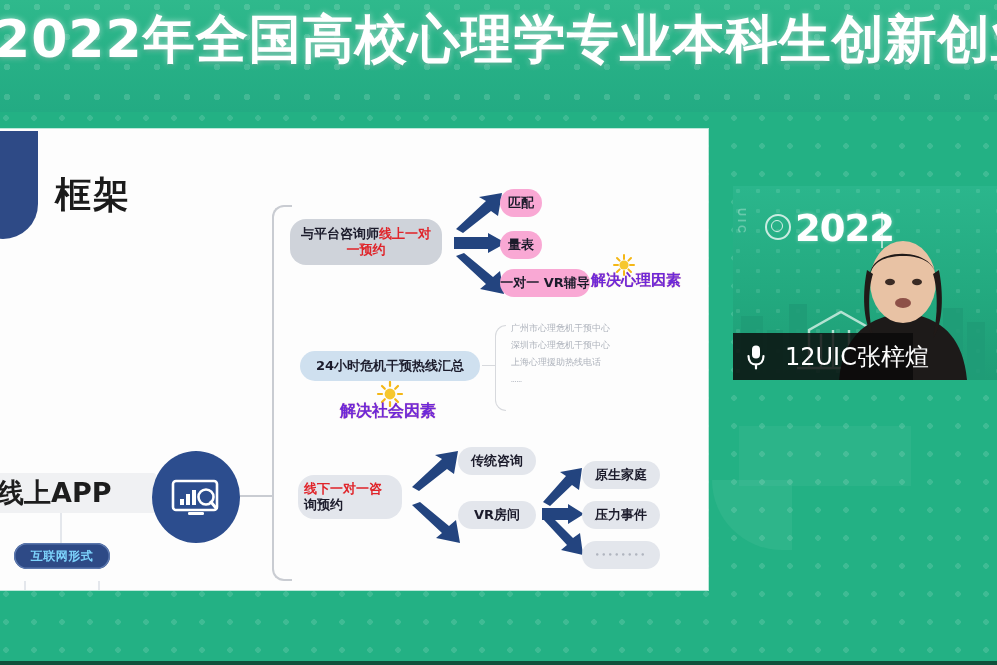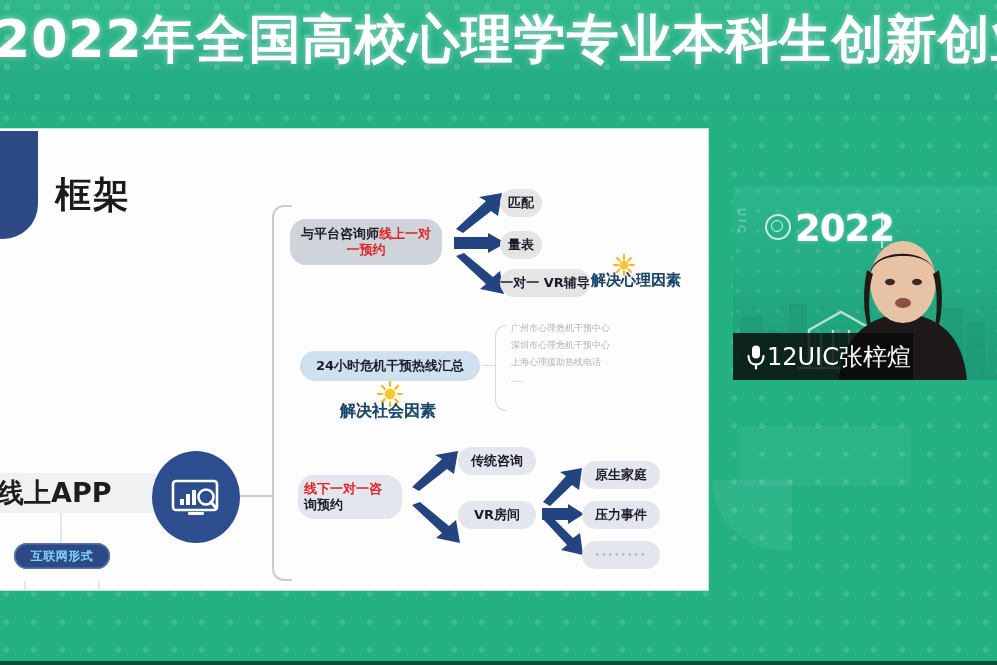--- a/index.html
+++ b/index.html
@@ -58,32 +58,32 @@
   
   .bracket{position:absolute;border:2px solid #c9ccd2;border-right:none;border-radius:12px 0 0 12px;}
   .bracket.small{border-color:#d7d9dd;border-width:1.5px;}
 
   
   .node{position:absolute;border-radius:16px;background:#cfd3da;
         display:flex;align-items:center;justify-content:center;text-align:center;
         color:#1b1b2b;font-weight:700;
         font-family:"DejaVu Sans","Liberation Sans",sans-serif;
         line-height:1.22;}
-  .node.light{background:#e5e5e5;}
+  .node.light{background:#f9a8d4;}
   .node.blue{background:#cfe0ef;}
   .node.pale{background:#e3e6ec;}
   .node .red{color:#e0242a;}
   .node .blank{letter-spacing:2px;color:#b0b5bf;font-size:7px;}
 
   
   .arrow{position:absolute;}
   .arrow svg{display:block;overflow:visible;}
 
   
-  .callout{position:absolute;color:#0c4a6e;font-weight:700;white-space:nowrap;
+  .callout{position:absolute;color:#6d28d9;font-weight:700;white-space:nowrap;
            font-family:"DejaVu Sans","Liberation Sans",sans-serif;
            text-shadow:0 0 1px rgba(224,36,42,.4);}
   .sun{position:absolute;}
 
   
   .hotlines{position:absolute;color:#aeb3bc;font-size:9px;line-height:17px;
             font-family:Liberation Mono, monospace;white-space:nowrap;}
 
   
   #tile{position:absolute;left:733px;top:186px;width:264px;height:194px;
@@ -104,21 +104,21 @@
   #tile-divider{position:absolute;left:148px;top:26px;width:1.5px;height:36px;background:rgba(255,255,255,.6);}
   #tile-sub{position:absolute;left:156px;top:25px;width:108px;font-size:10px;line-height:17px;
         color:rgba(255,255,255,.82);font-weight:700;letter-spacing:.5px;}
   
   #tile-sky{position:absolute;left:0;bottom:0;width:264px;height:120px;}
   #tile-person{position:absolute;left:104px;bottom:0;width:132px;height:150px;}
 
   #namebar{position:absolute;left:733px;top:333px;width:180px;height:47px;
         background:rgba(10,10,10,.82);display:flex;align-items:center;}
   #mic-icon{width:22px;height:26px;margin-left:12px;flex:0 0 auto;}
-  #name-label{margin-left:0;color:#ffffff;font-size:24px;font-weight:500;white-space:nowrap;
+  #name-label{margin-left:18px;color:#ffffff;font-size:24px;font-weight:500;white-space:nowrap;
         font-family:"DejaVu Sans","Liberation Sans",sans-serif;}
 
   
   .ghost-panel{position:absolute;background:rgba(255,255,255,.045);}
   .ghost-round{position:absolute;background:rgba(255,255,255,.05);border-radius:0 0 0 90px;}
 
   #bottom-shadow{position:absolute;left:0;bottom:0;width:997px;height:4px;background:rgba(0,0,0,.55);}
 </style>
 </head>
 <body>

